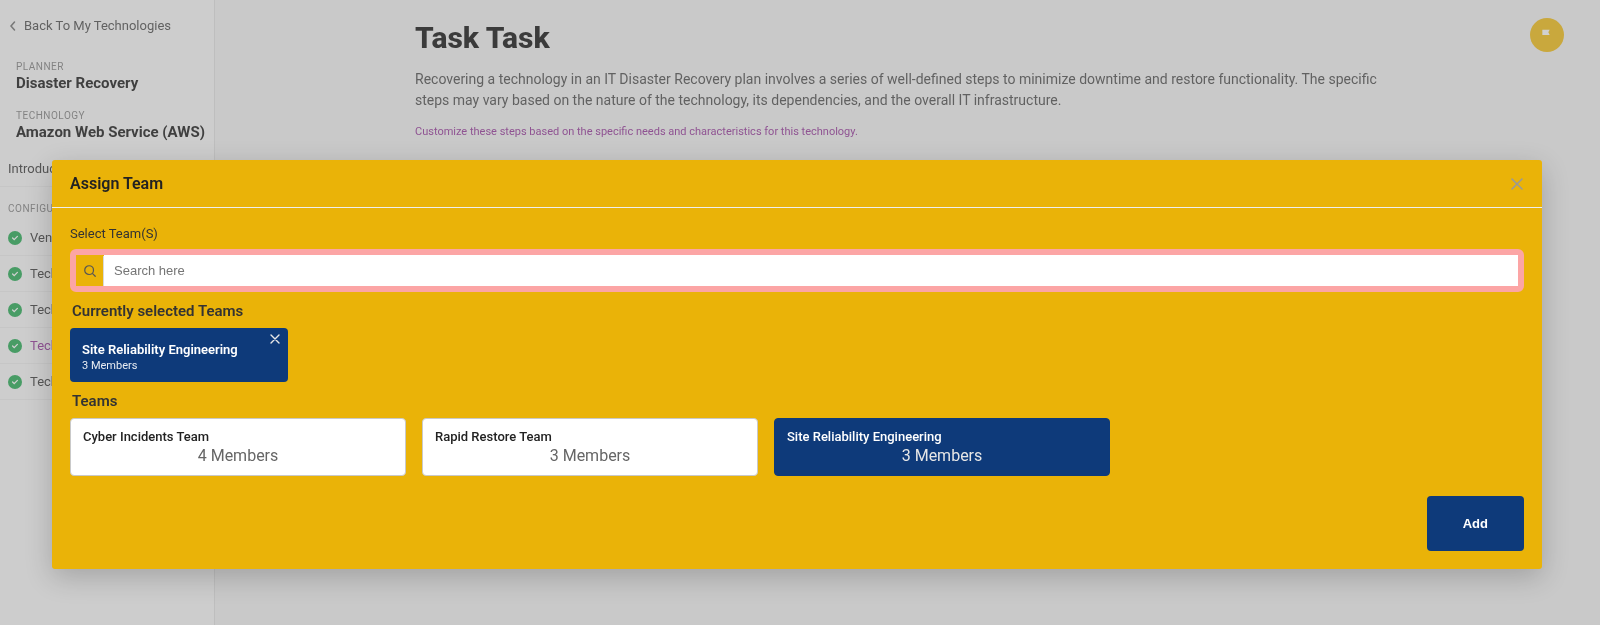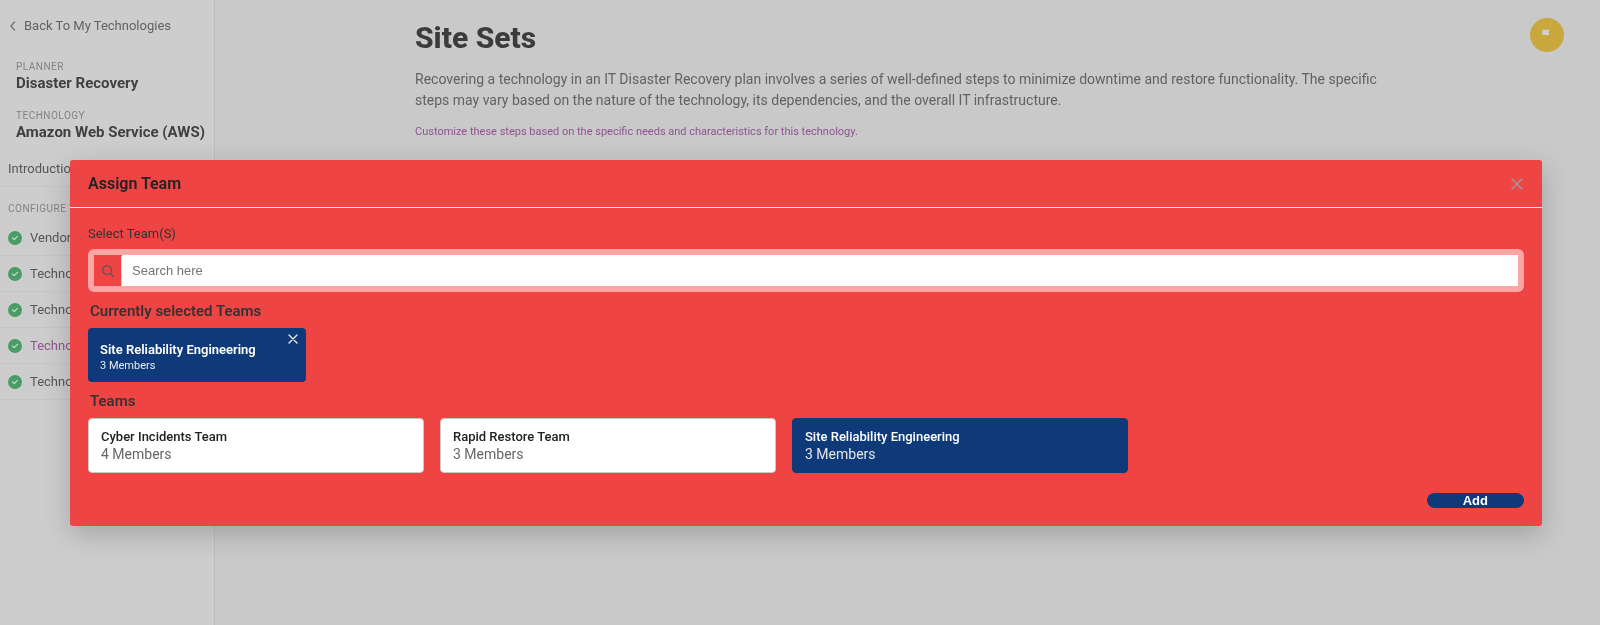--- a/index.html
+++ b/index.html
@@ -71,22 +71,22 @@
     }
     .fab svg { width: 16px; height: 16px; fill: #fff; }
     
     .scrim {
       position: absolute; inset: 0;
       background: rgba(120,120,120,0.35);
     }
     
     .modal {
       position: absolute;
-      left: 70px; right: 58px; top: 160px;
-      background: #ef4444;
+      left: 52px; right: 58px; top: 160px;
+      background: #eab308;
       border-radius: 3px;
       box-shadow: 0 8px 28px rgba(0,0,0,0.2);
       padding: 0;
     }
     .modal-header {
       display: flex; align-items: center; justify-content: space-between;
       padding: 14px 18px;
       border-bottom: 1px solid #eee;
     }
     .modal-title { font-size: 16px; font-weight: 600; color: #222; }
@@ -121,32 +121,32 @@
       position: absolute; top: 6px; right: 8px;
       color: #e8e8e8; cursor: pointer; font-size: 10px; display:inline-flex;
     }
     .teams-grid { display: grid; grid-template-columns: repeat(3, 1fr); gap: 16px; margin-top: 4px; max-width: 1040px;}
     .team-card {
       border: 1px solid #c9c9c9; border-radius: 4px;
       padding: 10px 12px; cursor: pointer;
       background: #fff;
     }
     .team-card .name { font-size: 13px; font-weight: 500; color: #222; }
-    .team-card .meta { font-size: 14px; color: #666; margin-top: 2px; }
+    .team-card .meta { font-size: 16px; color: #666; margin-top: 2px; text-align: center; }
     .team-card.selected { background: #0e3a7a; border-color: #0e3a7a; }
     .team-card.selected .name { color: #fff; }
     .team-card.selected .meta { color: #e6e6e6; }
     .modal-footer {
       display: flex; justify-content: flex-end;
       padding: 14px 18px 18px 18px;
     }
     .btn-add {
       background: #0e3a7a; color: #fff;
-      border: none; border-radius: 12px;
-      padding: 0 36px; font-size: 13px; font-weight: 600;
+      border: none; border-radius: 4px;
+      padding: 20px 36px; font-size: 13px; font-weight: 600;
       cursor: pointer;
     }
   </style>
 </head>
 <body>
 
 <div class="app">
   <aside class="sidebar">
     <div class="back-link">
       <svg width="10" height="10" viewBox="0 0 10 10">
@@ -208,21 +208,21 @@
             <svg viewBox="0 0 10 10">
               <path d="M2 5 L4 7 L8 3" stroke="#fff" stroke-width="1.6" fill="none" stroke-linecap="round"></path>
             </svg>
           </span>
         <span>Technol</span>
       </div>
     </div>
   </aside>
 
   <main class="main">
-    <h1 class="page-title">Site Sets</h1>
+    <h1 class="page-title">Task Task</h1>
     <p class="page-desc">Recovering a technology in an IT Disaster Recovery plan involves a series of well-defined steps to minimize downtime and restore functionality. The specific steps may vary based on the nature of the technology, its dependencies, and the overall IT infrastructure.</p>
     <p class="page-sub">Customize these steps based on the specific needs and characteristics for this technology.</p>
 
     <div class="task-list">
       <div class="task-row">
         <span class="drag-handle">
           <svg width="10" height="14" viewBox="0 0 10 14">
               <g fill="#aaa">
                 <circle cx="2" cy="2" r="1.3"></circle>
                 <circle cx="8" cy="2" r="1.3"></circle>

